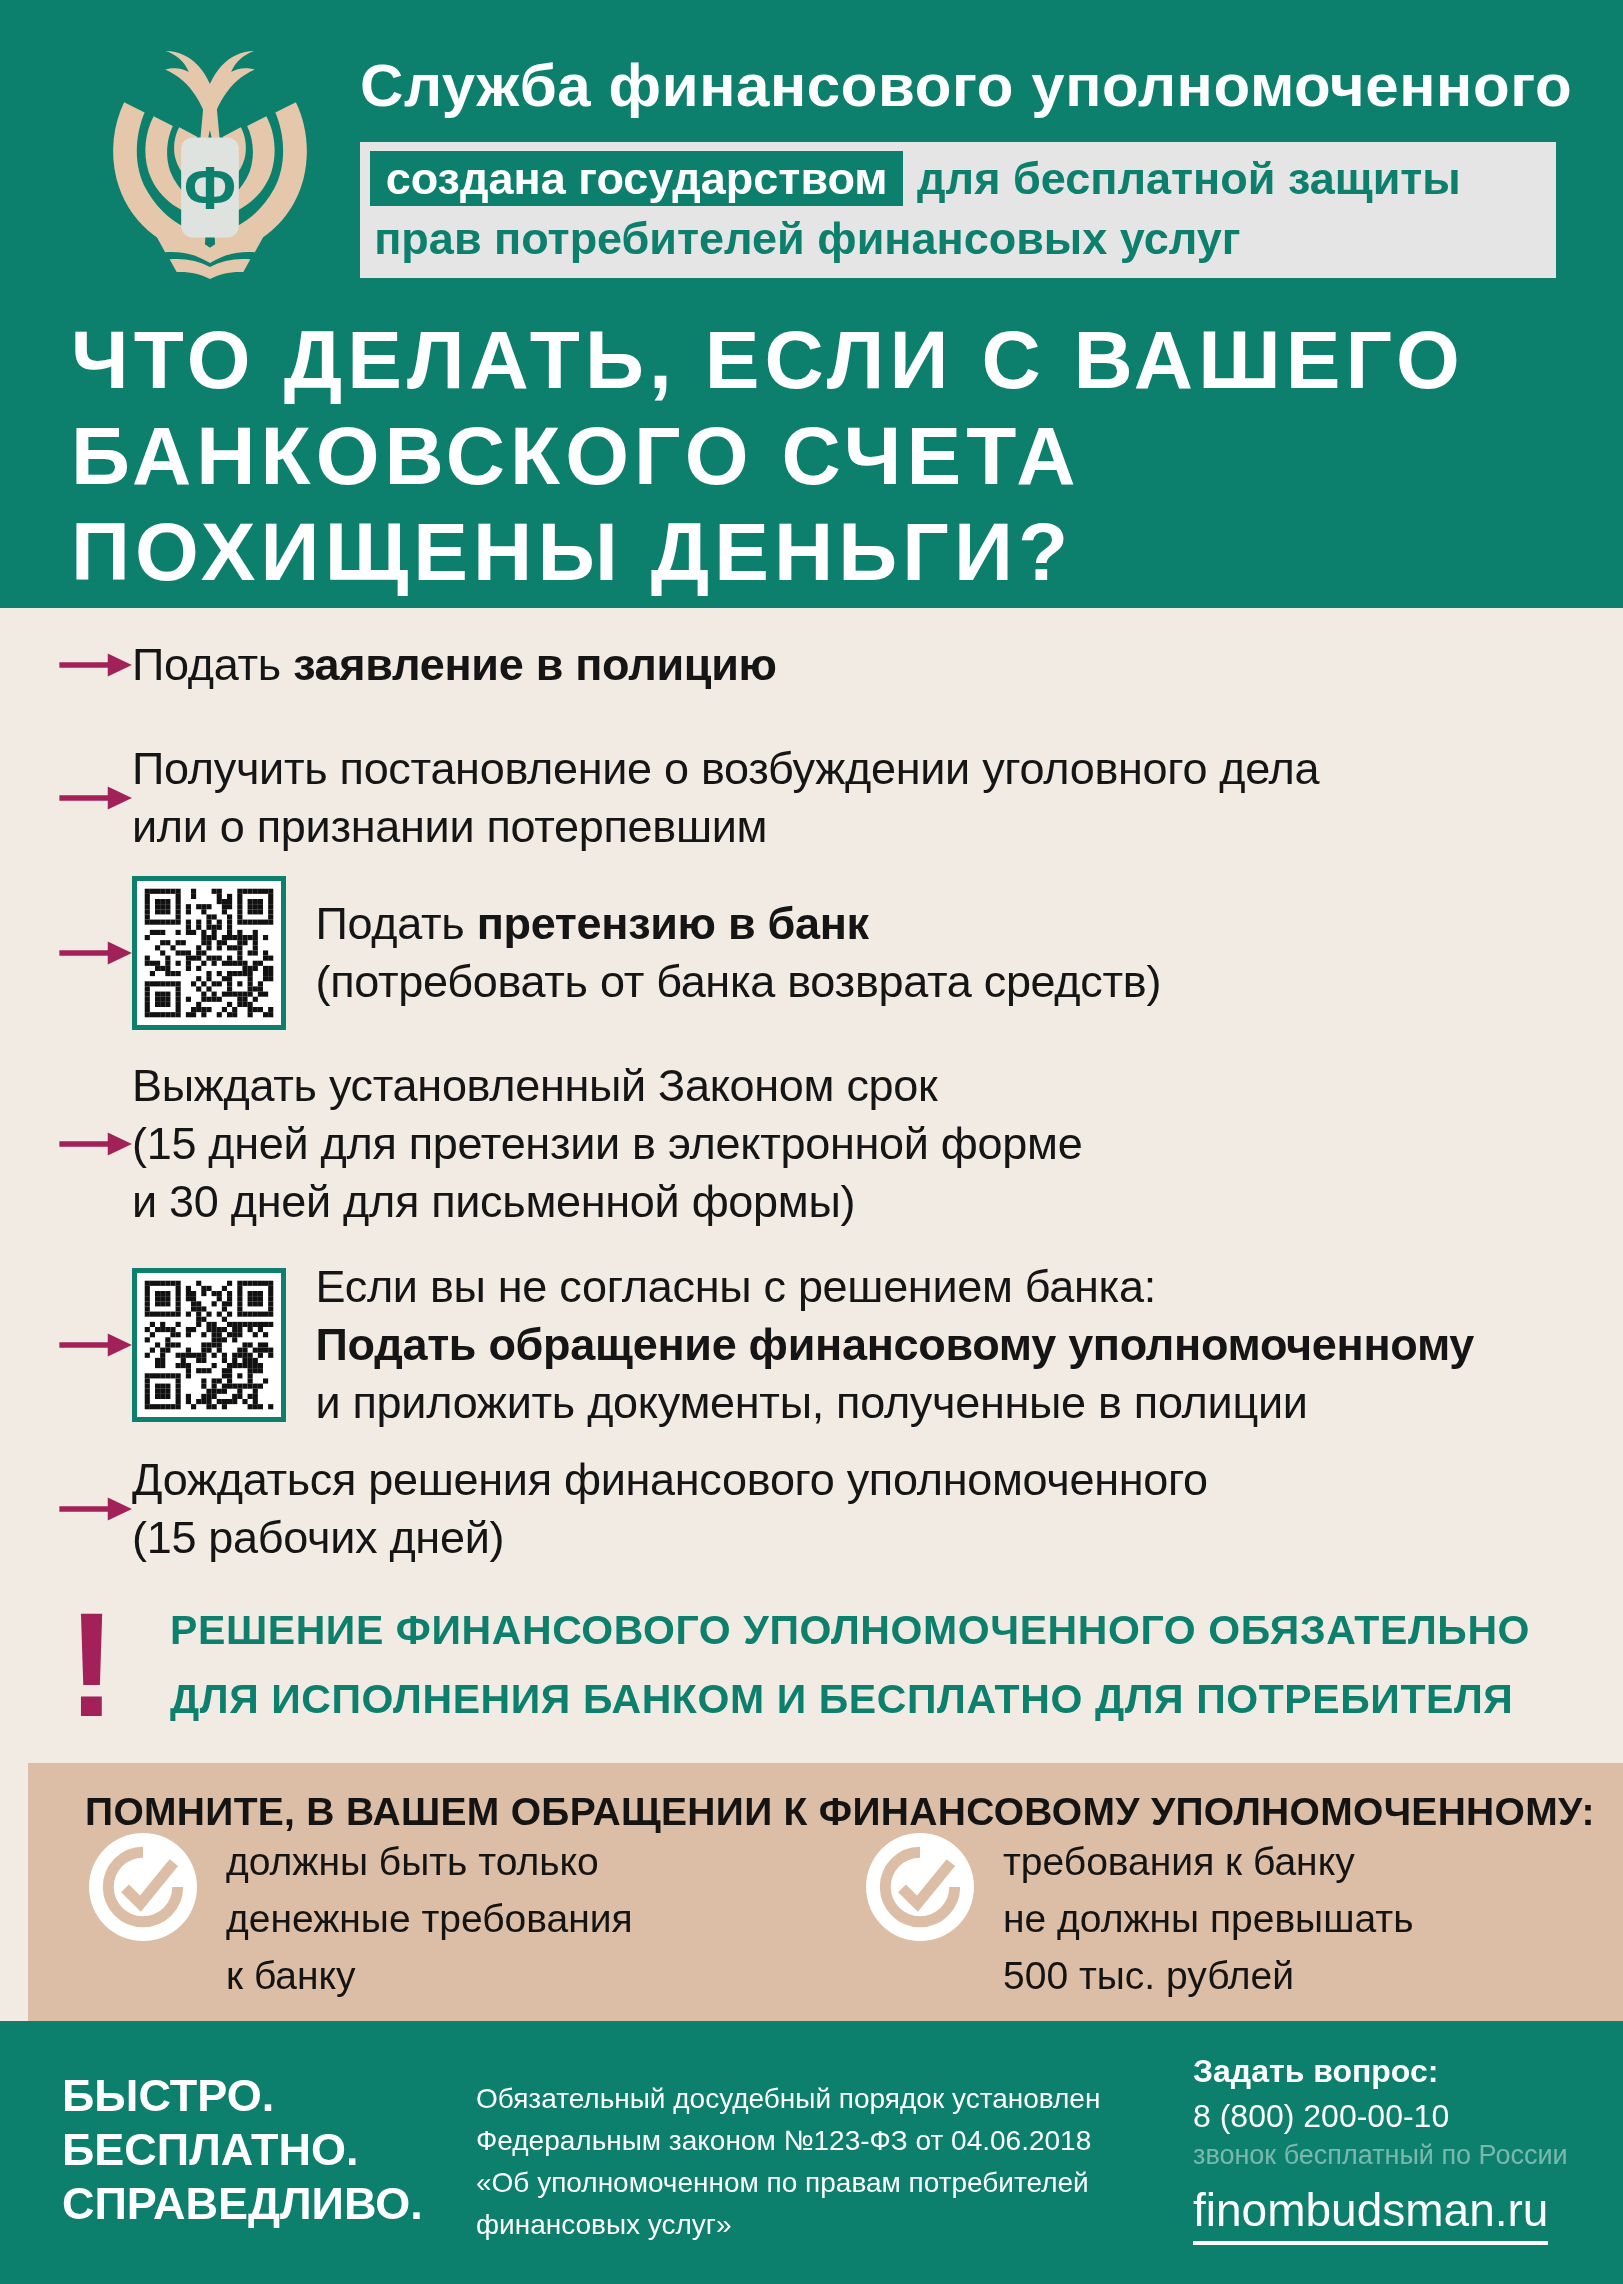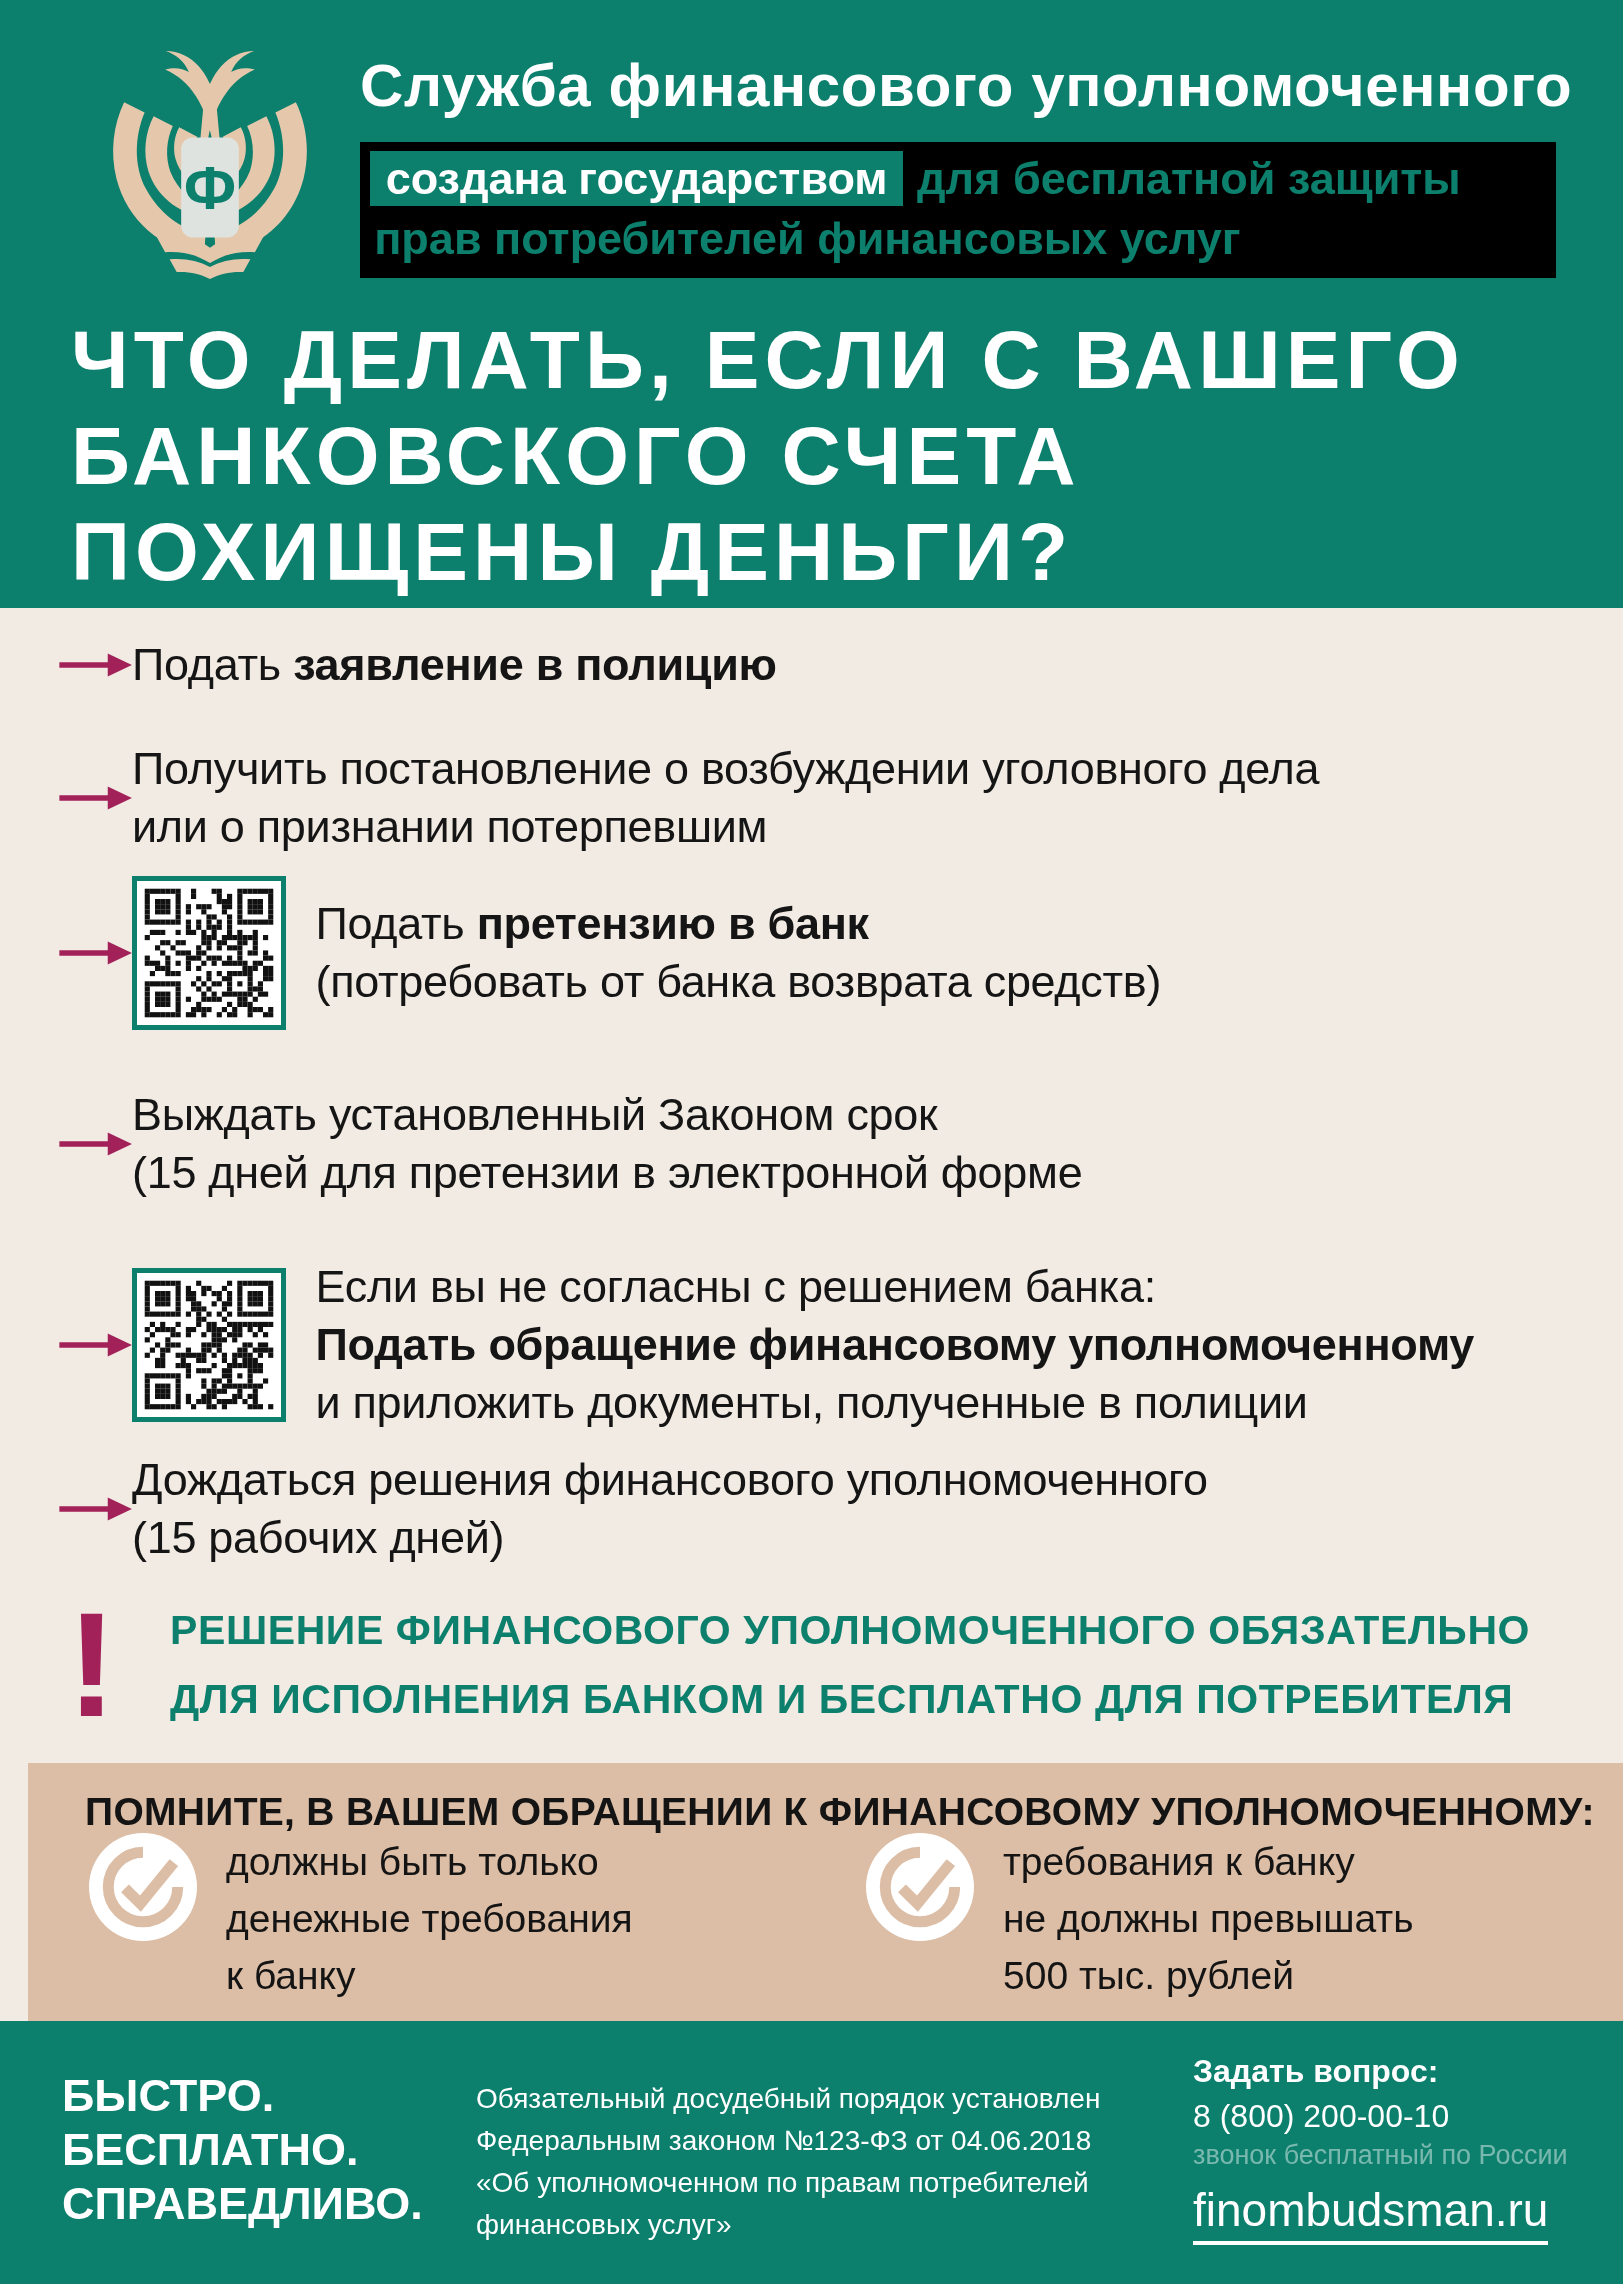--- a/index.html
+++ b/index.html
@@ -11,21 +11,21 @@
   
   .sec{position:absolute;left:0;width:1624px;}
   .sec-header{top:0;height:608px;background:#0C7F6D;}
   .sec-steps{top:608px;height:1155px;background:#F2EBE3;color:#151515;}
   .sec-reminder{top:1763px;height:259px;background:#DCBDA5;color:#141414;margin-left:28px;}
   .sec-footer{top:2021px;height:263px;background:#0C7F6D;color:#fff;}
   
   .logo{position:absolute;left:94px;top:41px;width:232px;height:239px;}
   .head-right{position:absolute;left:360px;top:51px;width:1196px;}
   .org-title{color:#fff;font-size:60px;font-weight:700;letter-spacing:0.6px;white-space:nowrap;}
-  .badge{margin-top:22px;background:#000000;padding:9px 10.3px 11.6px 10.3px;box-sizing:border-box;width:1196px;}
+  .badge{margin-top:22px;background:#e5e5e5;padding:9px 10.3px 11.6px 10.3px;box-sizing:border-box;width:1196px;}
   .badge-line1{display:flex;align-items:stretch;}
   .badge-hl{background:#0C7F6D;color:#fff;font-weight:700;font-size:45px;line-height:55px;padding:0 15.4px;white-space:nowrap;}
   .badge-rest{color:#0C7F6D;font-weight:700;font-size:45px;line-height:55px;padding-left:14px;white-space:nowrap;}
   .badge-line2{color:#0C7F6D;font-weight:700;font-size:45px;line-height:55px;padding:5.1px 0 0 3.9px;white-space:nowrap;}
   .main-title{position:absolute;left:71px;top:312px;color:#fff;font-weight:700;
     font-size:82px;line-height:96px;letter-spacing:5.1px;white-space:nowrap;}
   
   .step-row{position:absolute;left:58px;display:flex;align-items:center;}
   .qr-frame{flex:0 0 auto;border:5.8px solid #0C7F6D;background:#fff;width:144px;height:144px;margin-right:29.5px;}
   .qr-frame svg{display:block;}
@@ -430,20 +430,21 @@
           </div>
         </div>
         <div class="step-row" style="top: 446px; height: 180px;">
           <svg viewBox="0 0 116 44" width="74" height="28">
             <line x1="2" y1="22" x2="84" y2="22" stroke="#A32159" stroke-width="9"></line>
             <path d="M78 4 L116 22 L78 40 Z" fill="#A32159"></path>
           </svg>
           <div class="step-text">
             <div><span>Выждать установленный Законом срок</span></div>
             <div><span>(15 дней для претензии в электронной форме</span></div>
+            <div><span>и 30 дней для письменной формы)</span></div>
           </div>
         </div>
         <div class="step-row has-qr" style="top: 647px; height: 180px;">
           <svg viewBox="0 0 116 44" width="74" height="28">
             <line x1="2" y1="22" x2="84" y2="22" stroke="#A32159" stroke-width="9"></line>
             <path d="M78 4 L116 22 L78 40 Z" fill="#A32159"></path>
           </svg>
           <div class="qr-frame">
             <svg viewBox="0 0 224 224" width="144" height="144">
               <rect width="224" height="224" fill="#fff"></rect>

